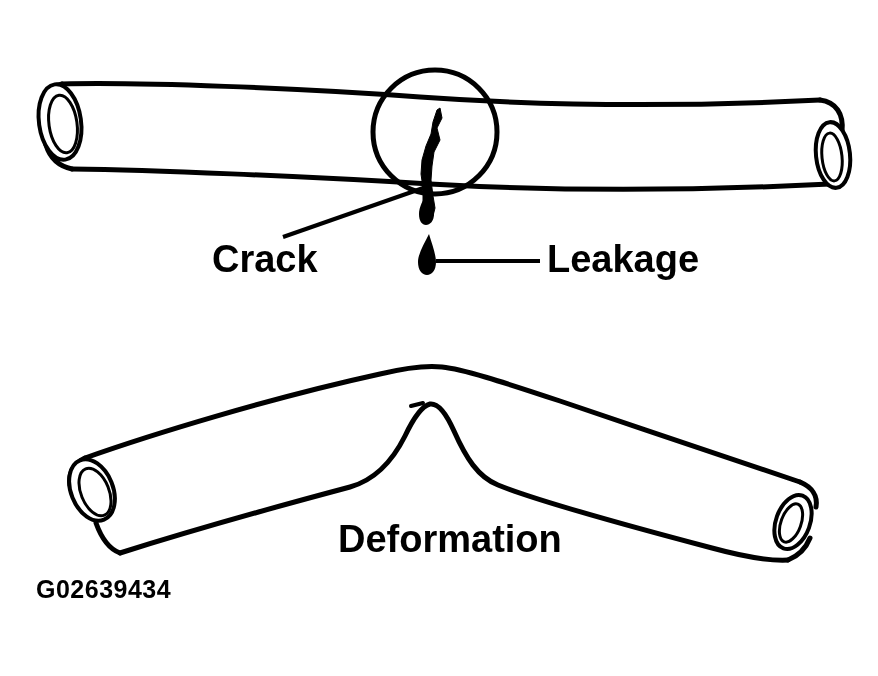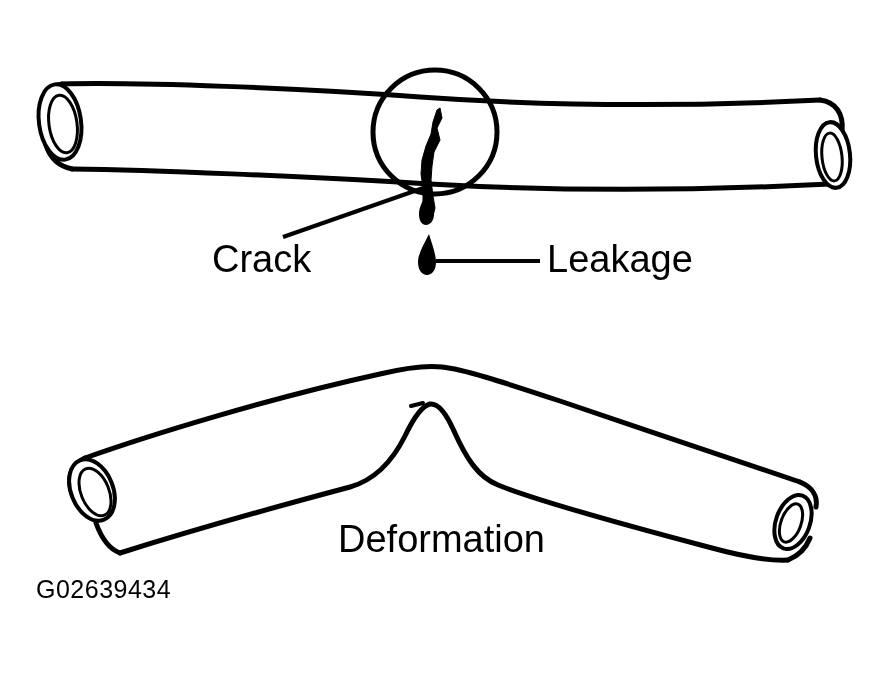--- a/index.html
+++ b/index.html
@@ -13,20 +13,21 @@
     height: 676px;
     font-family: "Liberation Sans", sans-serif;
     color: #000000;
     overflow: hidden;
   }
   #figure-root {
     position: relative;
     width: 878px;
     height: 676px;
     background: #ffffff;
+    font-weight: bold;
   }
   #figure-svg {
     position: absolute;
     top: 0;
     left: 0;
     width: 878px;
     height: 676px;
     display: block;
   }
   .line-stroke {

